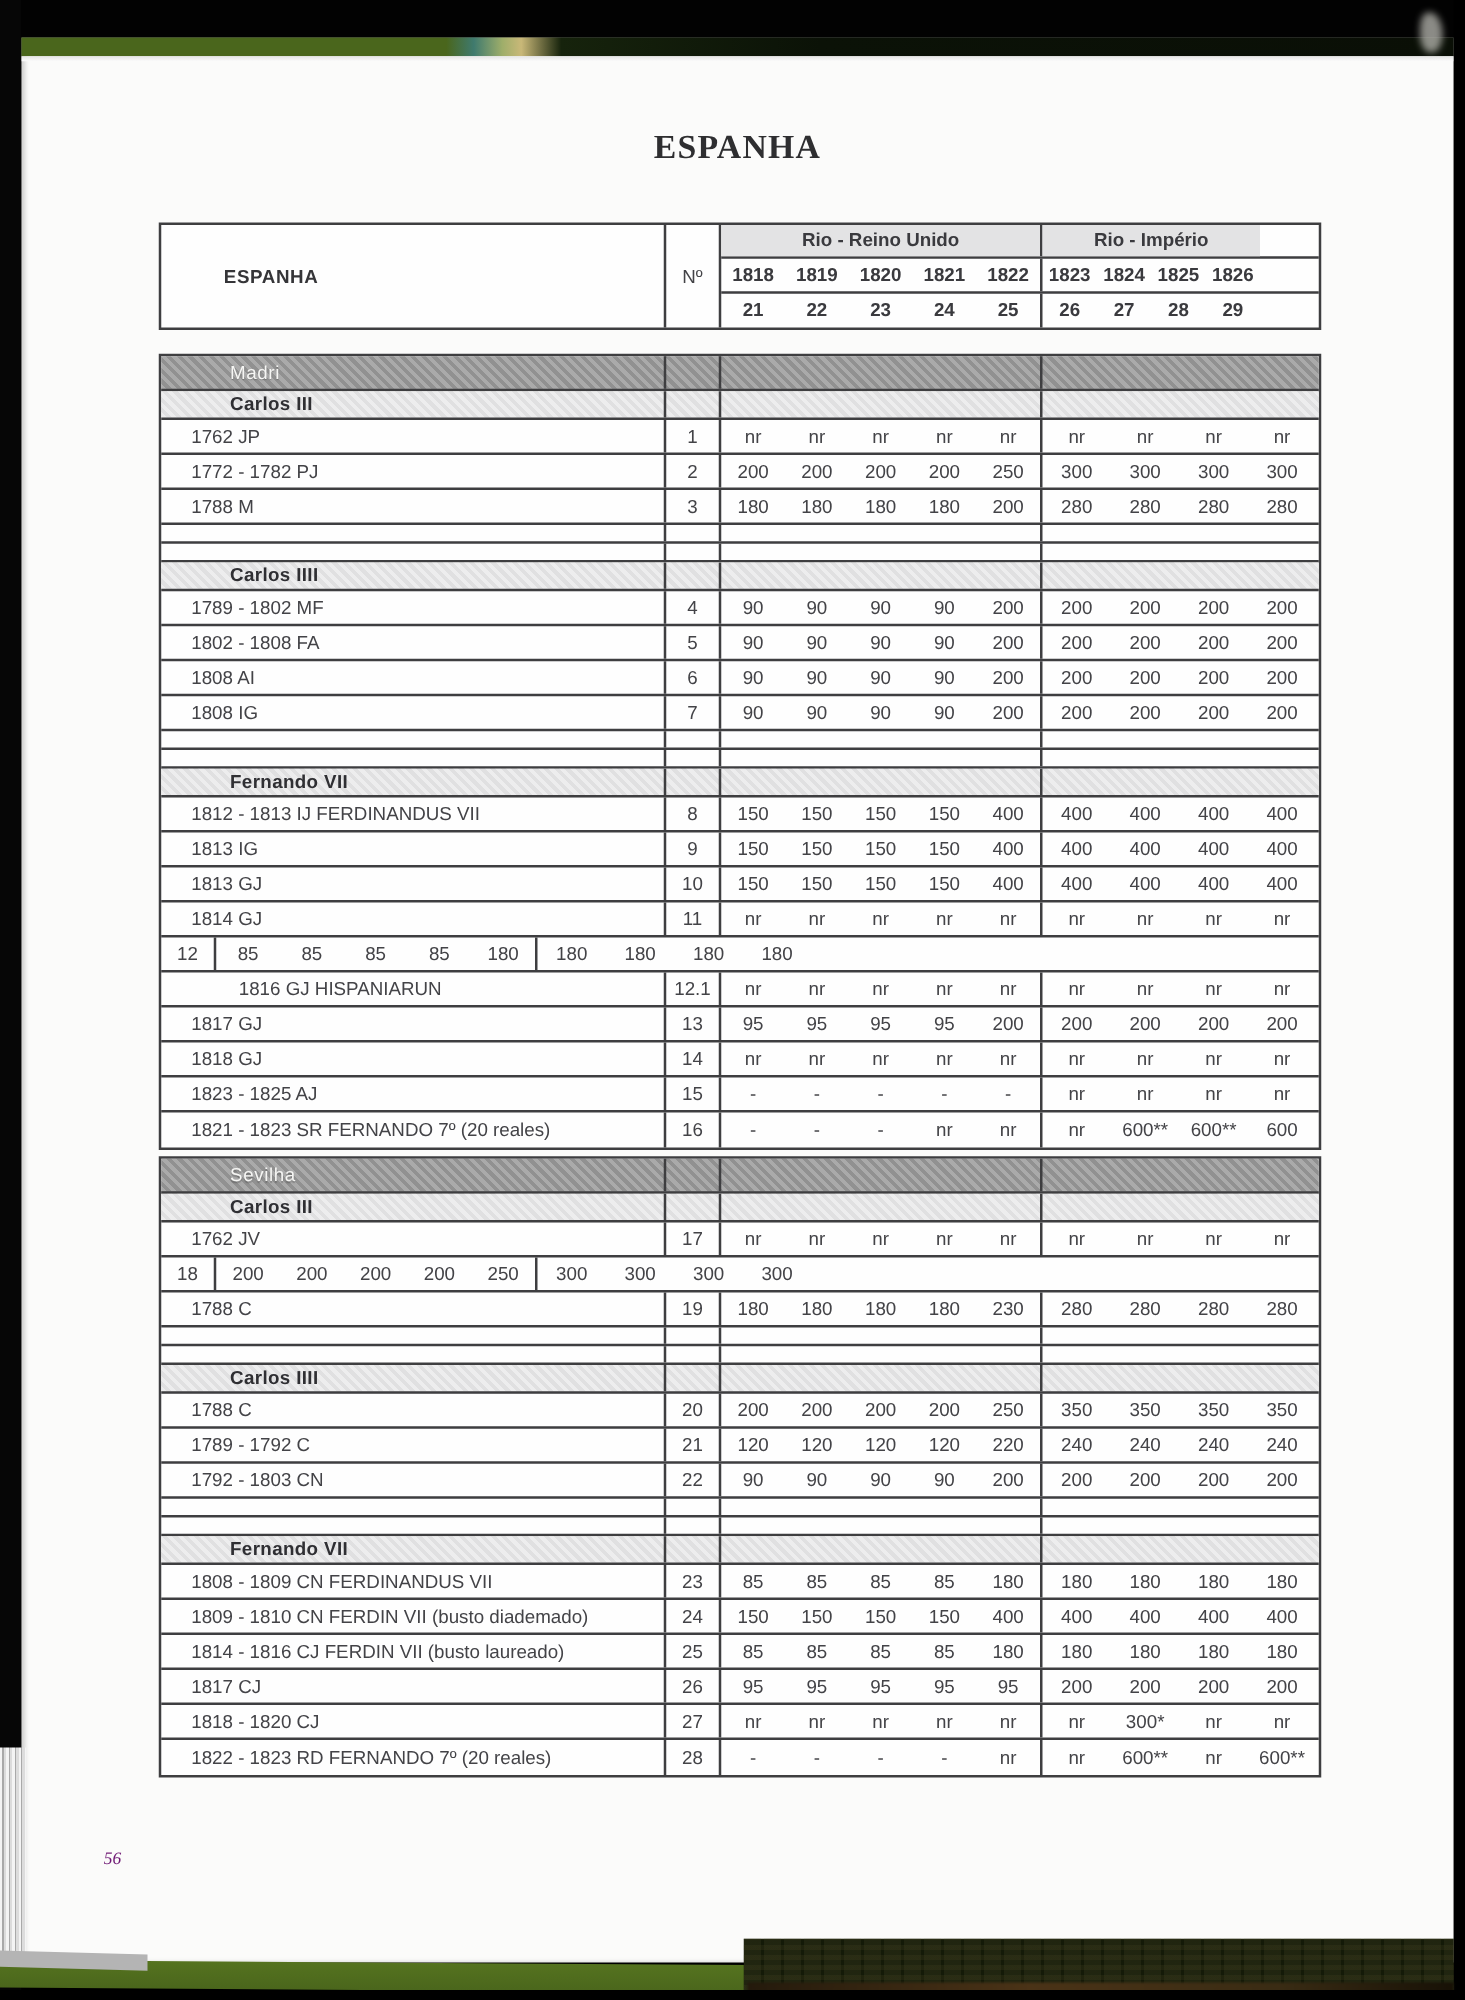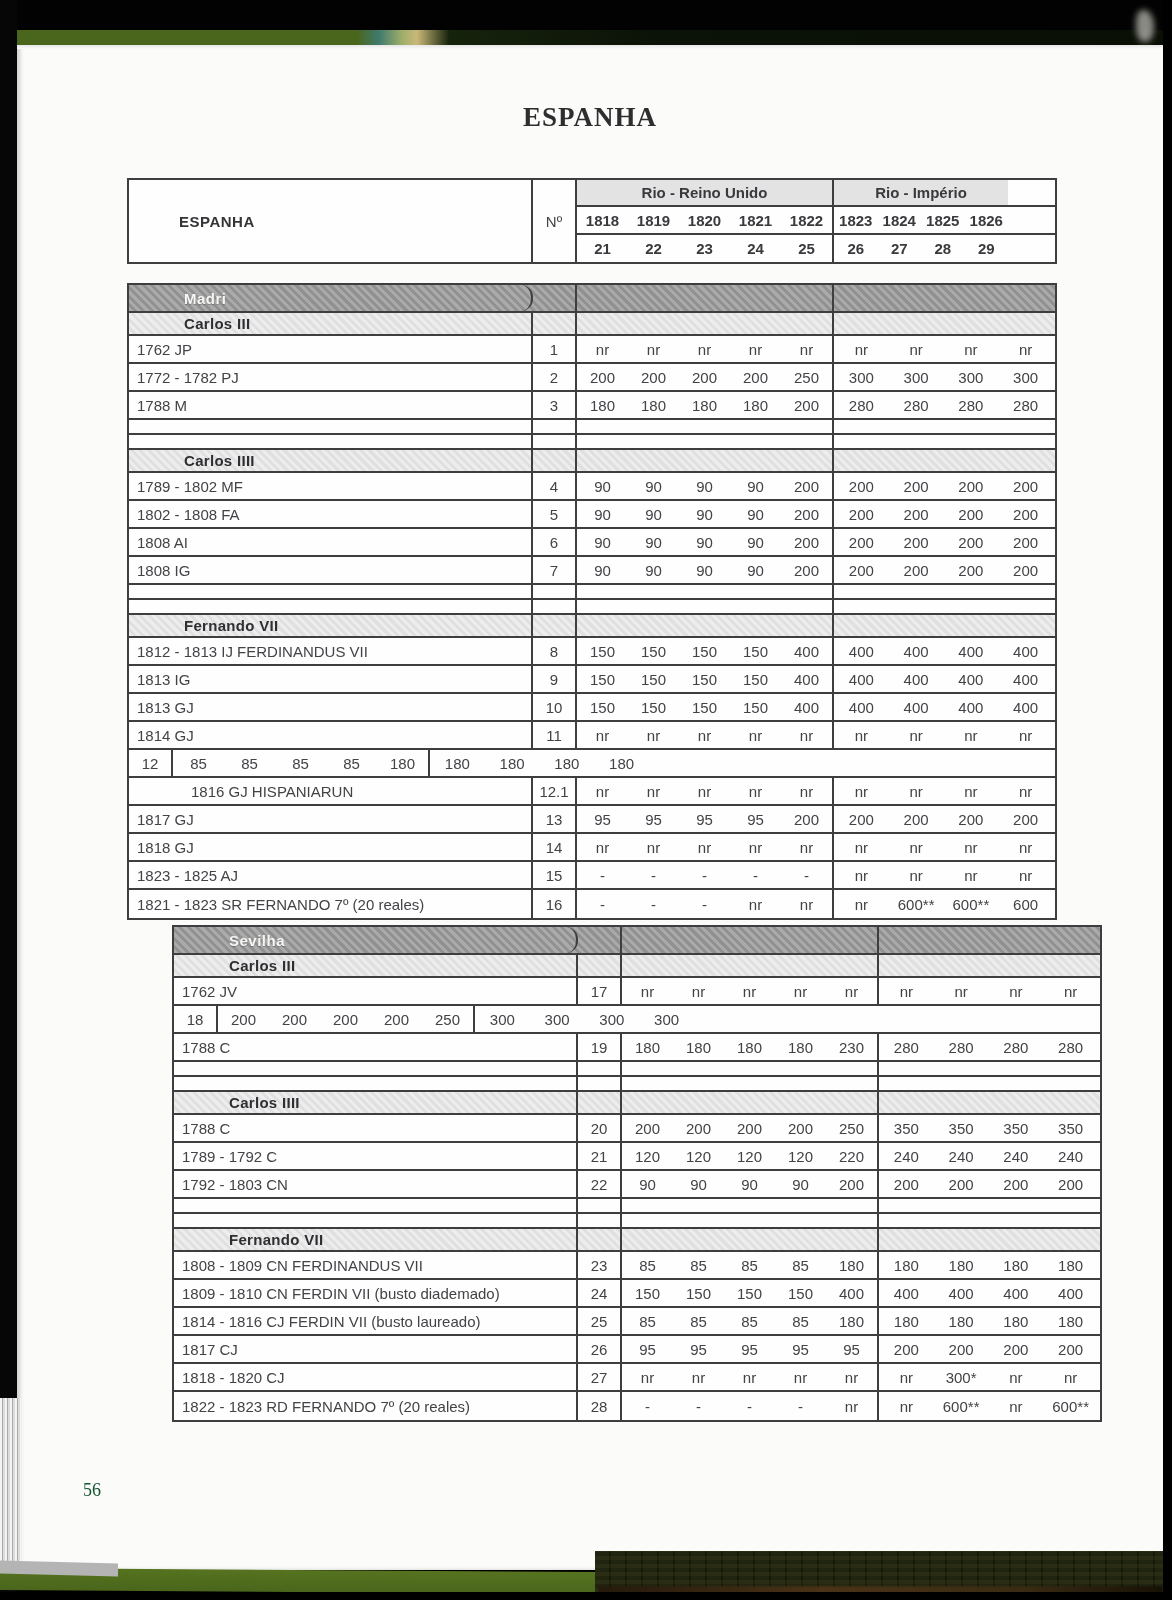--- a/index.html
+++ b/index.html
@@ -42,21 +42,21 @@
 
   
   .page { position:absolute; left:17px; top:30px; width:1146px; height:1540px;
     background:#fbfbfa; z-index:3; box-shadow:inset 3px 0 4px rgba(0,0,0,.18); }
 
   .title { position:absolute; left:0; top:72px; width:1146px; text-align:center;
     font-family:"Liberation Serif", serif; font-weight:bold; font-size:27px;
     letter-spacing:1px; color:#2e2e30; }
 
   .page-number { position:absolute; left:66px; top:1450px;
-    font-family:"Liberation Serif", serif; font-size:18px; color:#14532d; }
+    font-family:"Liberation Serif", serif; font-size:14px; color:#701a75;font-style:italic; }
 
   
   :root {
     --bc:#3e3e40; --olive:#4a661c;
     --band:#9c9c9c; --sub:#e7e7e8; --hdr:#e3e3e4;
   }
   .tbl { position:absolute; left:110px; width:930px; border:2px solid var(--bc);
     font-size:15px; color:#434347; background:#fefefe; }
 
   
@@ -73,36 +73,36 @@
     font-weight:bold; color:#3a3a3e; background:var(--hdr); }
   .g1w { width:257px; border-right:2px solid var(--bc); }
   .g2w { width:174px; }
   .cells { display:flex; align-items:center;justify-content:center; }
   .cells span { flex:1; text-align:center; font-weight:bold; color:#3a3a3e; }
 
   
   .row { display:flex; border-bottom:2px solid var(--bc); align-items:stretch; }
   .row:last-child { border-bottom:none; }
   .c-label { width:404px; border-right:2px solid var(--bc); display:flex; align-items:center;
-    padding-left:8px; overflow:hidden; white-space:nowrap; }
+    padding-left:24px; overflow:hidden; white-space:nowrap; }
   .c-no { width:44px; border-right:2px solid var(--bc); display:flex; align-items:center; justify-content:center; }
   .c-g1 { width:257px; border-right:2px solid var(--bc); display:flex; align-items:center; }
   .c-g2 { width:219px; display:flex; align-items:center; }
   .c-g1 span, .c-g2 span { flex:1; text-align:center; }
 
   .r-data { height:28px; }
   .r-sp   { height:15px; }
   .r-sub  { height:23px; }
   .r-band { height:28px; }
 
   .r-band { background:
       repeating-linear-gradient(45deg, rgba(255,255,255,.14) 0 3px, rgba(0,0,0,.07) 3px 6px),
       var(--band); }
-  .r-band .c-label { font-weight:bold; color:#f6f6f4; padding-left:55px;
-    text-shadow:0 1px 1px rgba(0,0,0,.25); letter-spacing:.5px;border-radius:12px; }
+  .r-band .c-label { font-weight:normal; color:#f6f6f4; padding-left:55px;
+    text-shadow:0 1px 1px rgba(0,0,0,.25); letter-spacing:.5px; }
   .r-sub { background:
       repeating-linear-gradient(45deg, rgba(255,255,255,.25) 0 3px, rgba(0,0,0,.03) 3px 6px),
       var(--sub); }
   .r-sub .c-label { font-weight:bold; color:#2f2f33; padding-left:55px; letter-spacing:.3px; }
   .c-label.indent { padding-left:62px; }
 </style>
 </head>
 <body>
 
 <div class="scan">
@@ -530,21 +530,21 @@
           </div>
           <div class="c-g2">
             <span>nr</span>
             <span>600**</span>
             <span>600**</span>
             <span>600</span>
           </div>
         </div>
       </div>
 
-    <div class="tbl" id="section-1" style="top:895px;margin-left:45px;">
+    <div class="tbl" id="section-1" style="top:895px;">
         <div class="row r-band">
           <div class="c-label">
             <span>Sevilha</span>
           </div>
           <div class="c-no"></div>
           <div class="c-g1"></div>
           <div class="c-g2"></div>
         </div>
         <div class="row r-sub">
           <div class="c-label">

